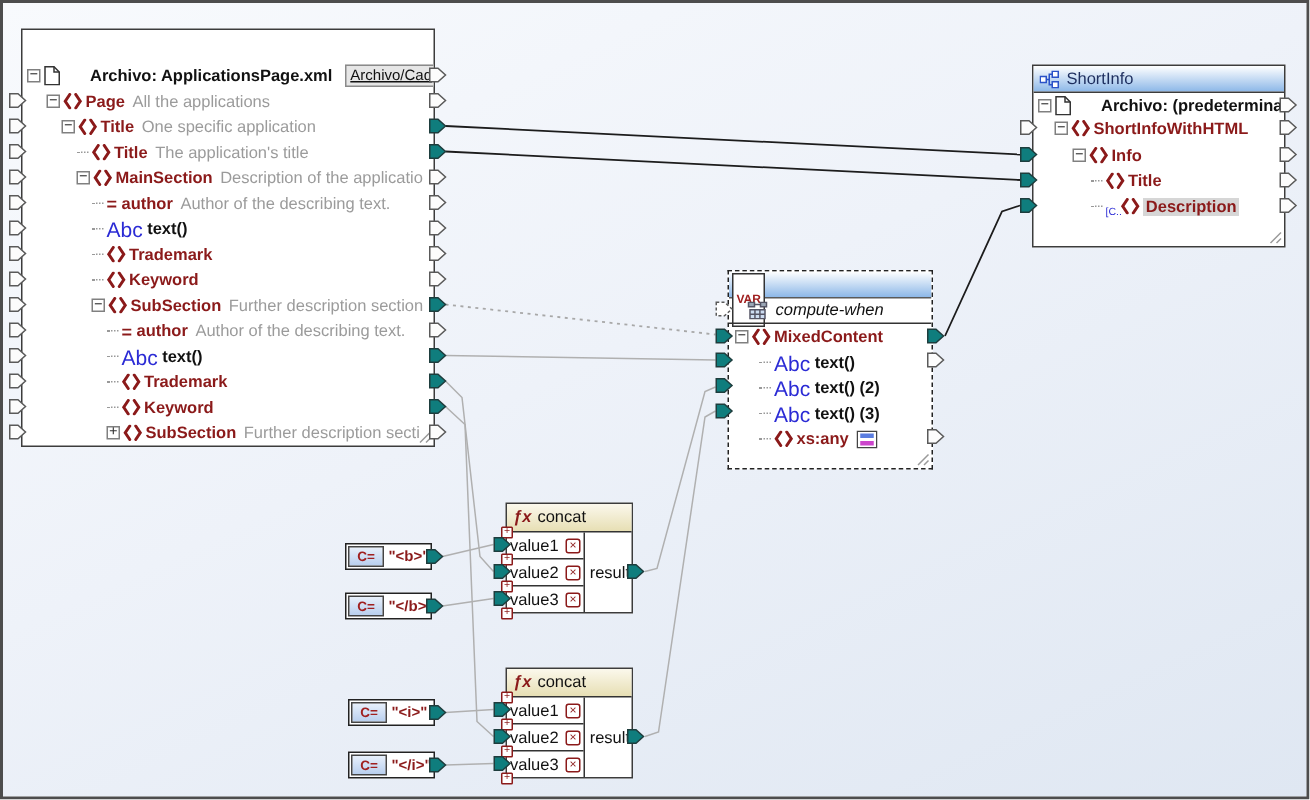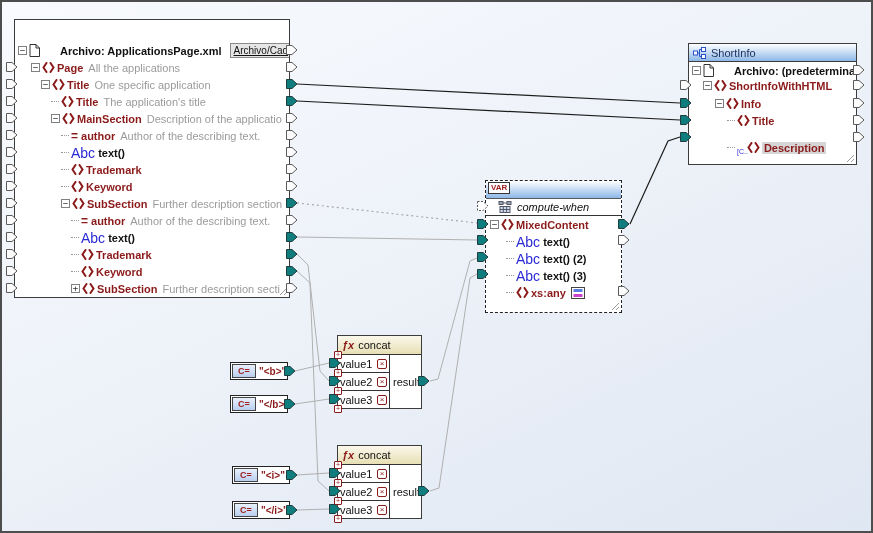--- a/index.html
+++ b/index.html
@@ -40,21 +40,21 @@
        white-space:nowrap;box-sizing:border-box;z-index:3;}
   .arr{position:absolute;width:12px;height:10px;overflow:visible;z-index:4;}
   .arr polygon{stroke-width:1;}
   .arr.f polygon{fill:#0f7d7d;stroke:#1e3d3d;}
   .arr.o polygon{fill:#fcfcfc;stroke:#5a5a5a;}
   .arr.d polygon{fill:#ffffff;stroke:#5a5a5a;stroke-dasharray:2 1.5;}
   
   .varc{border:1px dashed #222;}
   .vhdr{position:relative;height:17px;background:linear-gradient(#ffffff,#8db8e8);border-bottom:1px solid #5a5a5a;}
   .varTab{position:absolute;left:2px;top:1px;border:1px solid #333;background:#fff;color:#a02020;
-       font-size:8px;font-weight:bold;line-height:10px;padding:0 2px;}
+       font-size:8px;font-weight:bold;line-height:10px;padding:12px 2px;}
   .sepRow{border-bottom:1px solid #333;}
   .menuIc{margin-left:5px;flex:none;}
   
   .fhdr{height:19px;background:linear-gradient(#fbf8ec,#e7dfb4);border-bottom:1px solid #333;
        display:flex;align-items:center;gap:4px;padding:0 4px;box-sizing:border-box;}
   .pcol{position:absolute;left:0;top:19px;bottom:0;width:52px;border-right:1px solid #333;box-sizing:border-box;}
   .prow{height:18px;display:flex;align-items:center;padding-left:2px;box-sizing:border-box;}
   .prow.b{border-bottom:1px solid #333;align-items:center;}
   .pdel{flex:none;width:10px;height:10px;border:1px solid #8b1a1a;border-radius:2px;color:#8b1a1a;
        font-size:8px;line-height:8px;text-align:center;margin-left:auto;margin-right:2px;box-sizing:border-box;}
@@ -252,21 +252,21 @@
       <span class="nm">Info</span>
     </div>
     <div class="row" style="top:68px;padding-left:38px;">
       <span class="tg"></span>
       <svg class="ic-el" width="13" height="11" viewBox="0 0 13 11">
           <path d="M4.5 1 L1.5 5.5 L4.5 10"></path>
           <path d="M8.5 1 L11.5 5.5 L8.5 10"></path>
         </svg>
       <span class="nm">Title</span>
     </div>
-    <div class="row" style="top:95px;padding-left:38px;">
+    <div class="row" style="top:85px;padding-left:38px;">
       <span class="tg"></span>
       <span class="badge">[C..</span>
       <svg class="ic-el" width="13" height="11" viewBox="0 0 13 11">
           <path d="M4.5 1 L1.5 5.5 L4.5 10"></path>
           <path d="M8.5 1 L11.5 5.5 L8.5 10"></path>
         </svg>
       <span class="nm sel">Description</span>
     </div>
     <svg class="rz" width="9" height="9" viewBox="0 0 9 9">
         <path d="M8 1 L1 8 M8 5 L5 8"></path>

